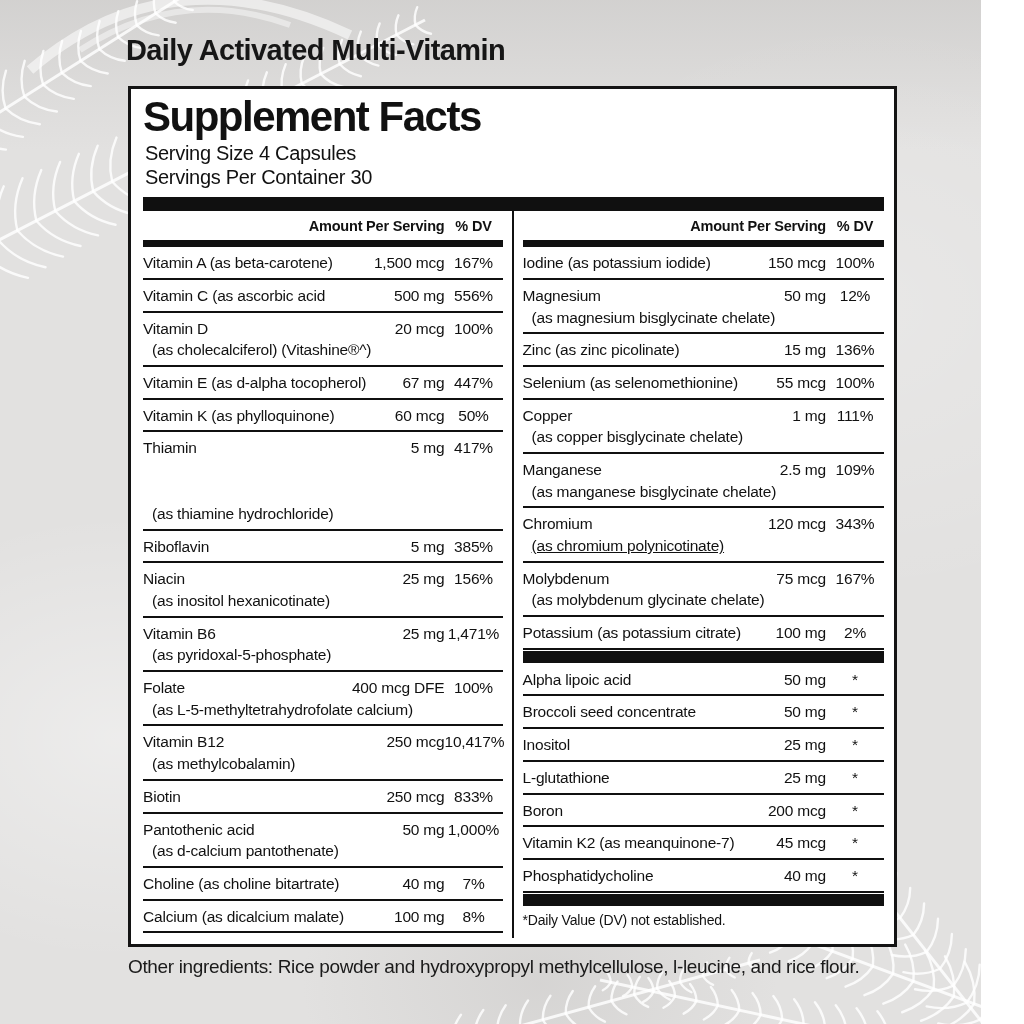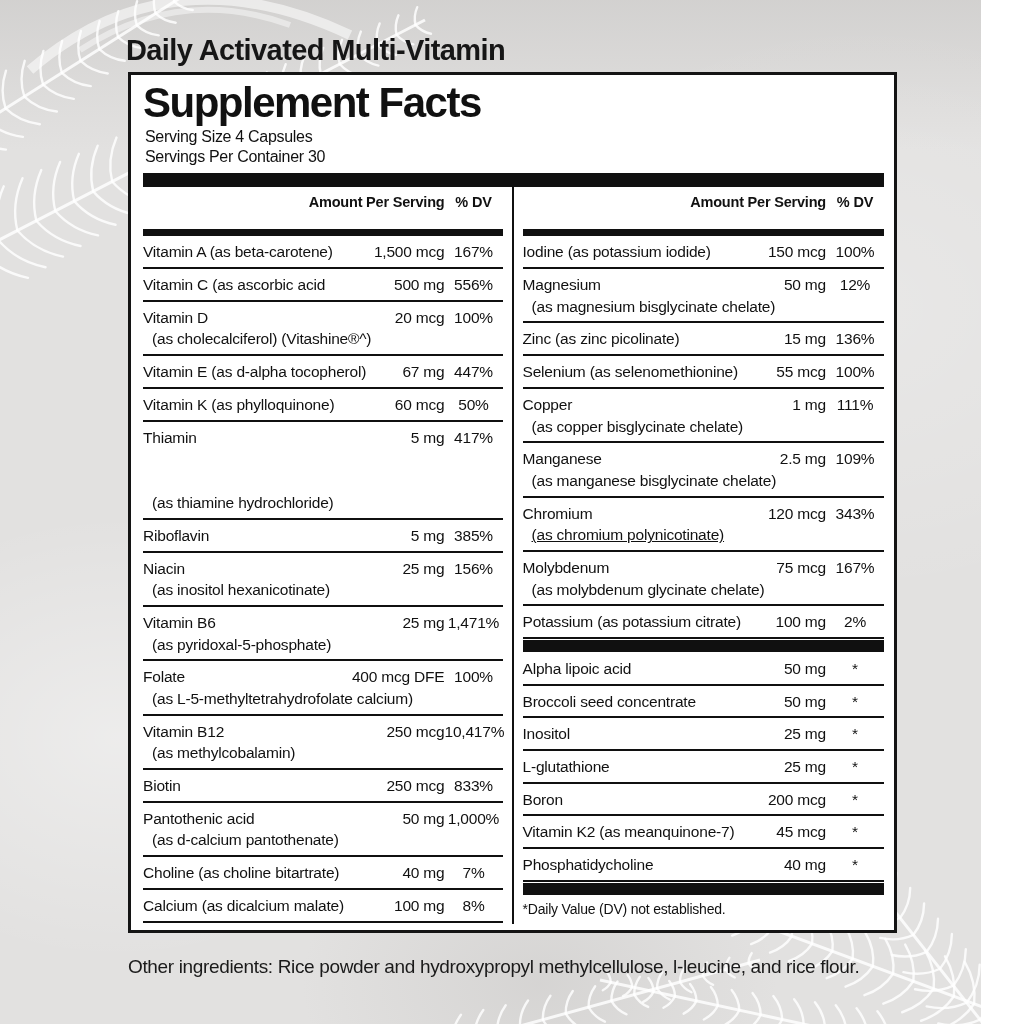--- a/index.html
+++ b/index.html
@@ -12,32 +12,32 @@
       radial-gradient(ellipse 420px 320px at 12% 72%, rgba(255,255,255,0.38), transparent 70%),
       radial-gradient(ellipse 520px 420px at 88% 30%, rgba(255,255,255,0.22), transparent 70%),
       radial-gradient(ellipse 340px 240px at 55% 96%, rgba(185,183,181,0.30), transparent 70%);
   }
   #decor{position:absolute; inset:0; z-index:0; pointer-events:none;}
   .product-title{
     position:absolute; left:126px; top:34px; z-index:2; margin:0;
     font-size:29px; font-weight:bold; letter-spacing:-0.6px; color:#161616;
   }
   .facts-box{
-    position:absolute; left:128px; top:72px; width:769px; height:861px; z-index:1;
+    position:absolute; left:128px; top:86px; width:769px; height:861px; z-index:1;
     background:#ffffff; border:3px solid #141414; box-sizing:border-box;
     padding:4px 10px 6px 12px; display:flex; flex-direction:column;
   }
   .sf-title{margin:2px 0 2px; font-size:42px; font-weight:bold; letter-spacing:-1.5px; line-height:1.05;}
-  .serving-line{font-size:16px; letter-spacing:-0.3px; line-height:1.22; margin-left:2px;}
+  .serving-line{font-size:20px; letter-spacing:-0.3px; line-height:1.22; margin-left:2px;}
   .thick-bar{height:14px; background:#101010; margin-top:7px;}
   .columns{flex:1; display:flex; margin-top:0;}
   .col{width:50%; box-sizing:border-box; font-size:15.5px; letter-spacing:-0.2px; line-height:1.4;}
   .col-left{border-right:2.5px solid #101010; padding-right:9px;}
   .col-right{padding-left:9px; display:flex; flex-direction:column;}
-  .col-header{display:flex; align-items:baseline; font-weight:bold; font-size:14.5px; padding:5px 0 17px;}
+  .col-header{display:flex; align-items:baseline; font-weight:bold; font-size:14.5px; padding:5px 0 4px;}
   .col-header .spacer{flex:1;}
   .col-header .amt-h{white-space:nowrap;}
   .col-header .dv-h{width:58px; text-align:center; flex-shrink:0; white-space:nowrap;}
   .thin-bar{height:7px; background:#101010;}
   .bar{height:12px; background:#101010; margin:1px 0;}
   .row{border-bottom:2px solid #101010; padding:5px 0 4px;}
   .row-line{display:flex; align-items:flex-start;}
   .row-name{flex:1; white-space:nowrap;}
   .row-amt{margin-left:6px; white-space:nowrap; text-align:right;}
   .row-dv{width:58px; flex-shrink:0; text-align:center; white-space:nowrap;}

